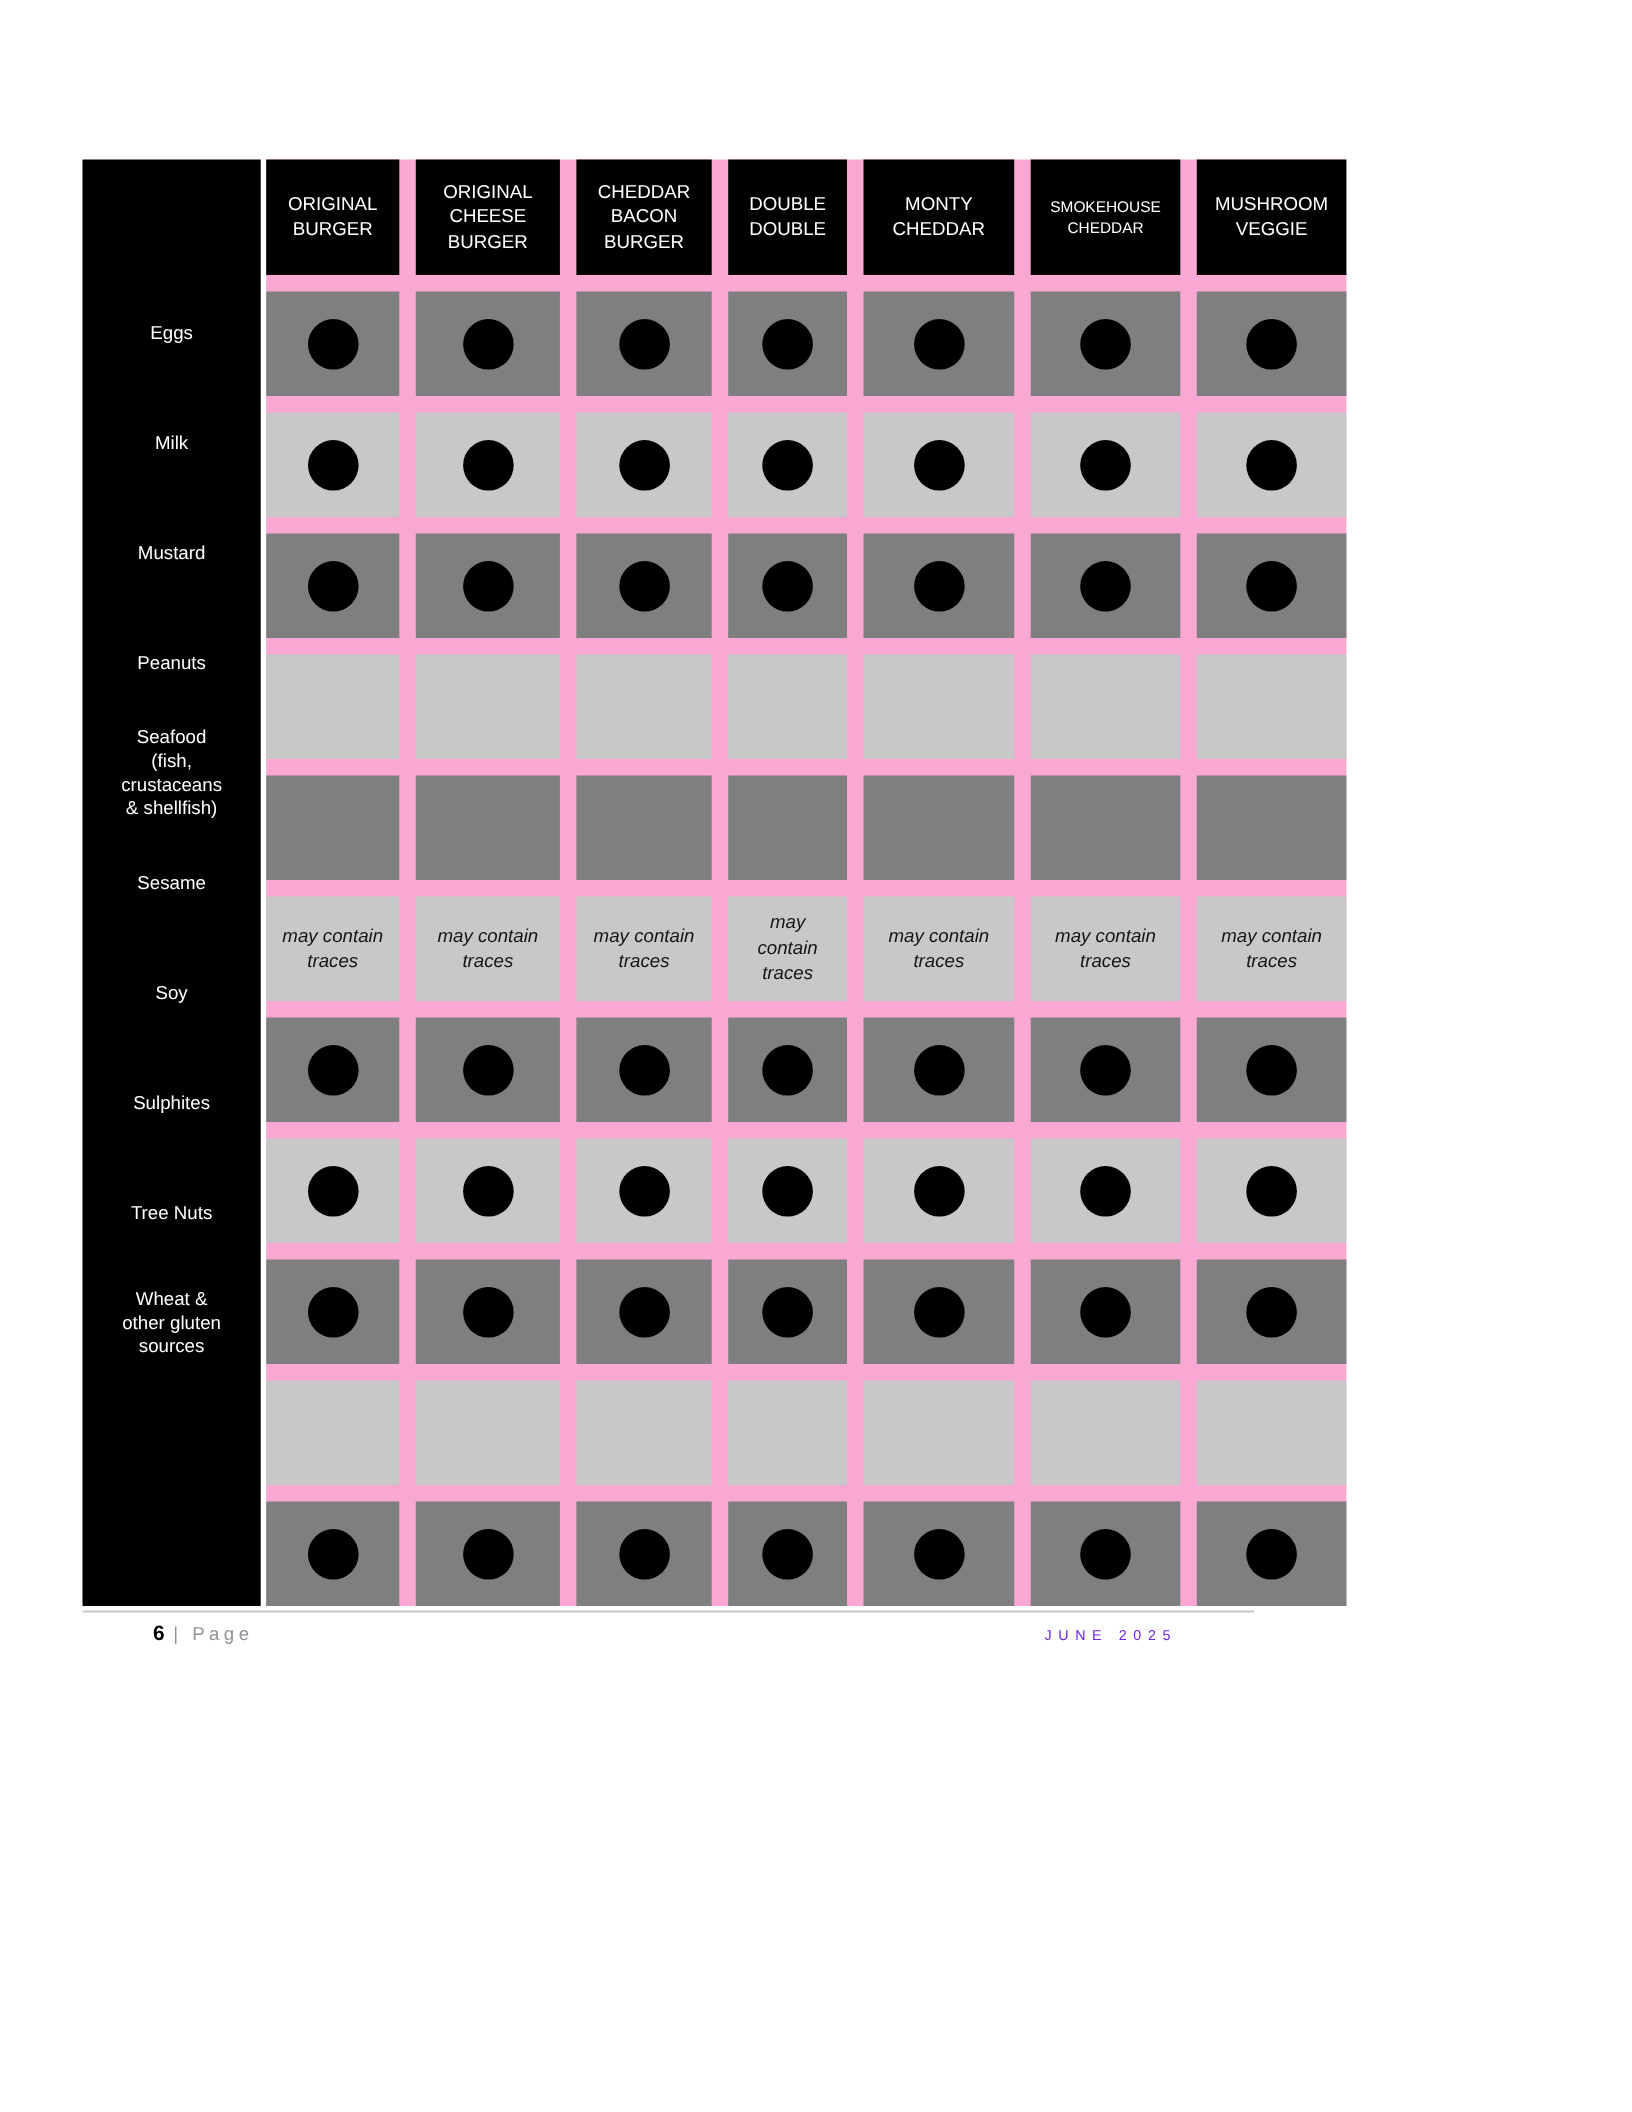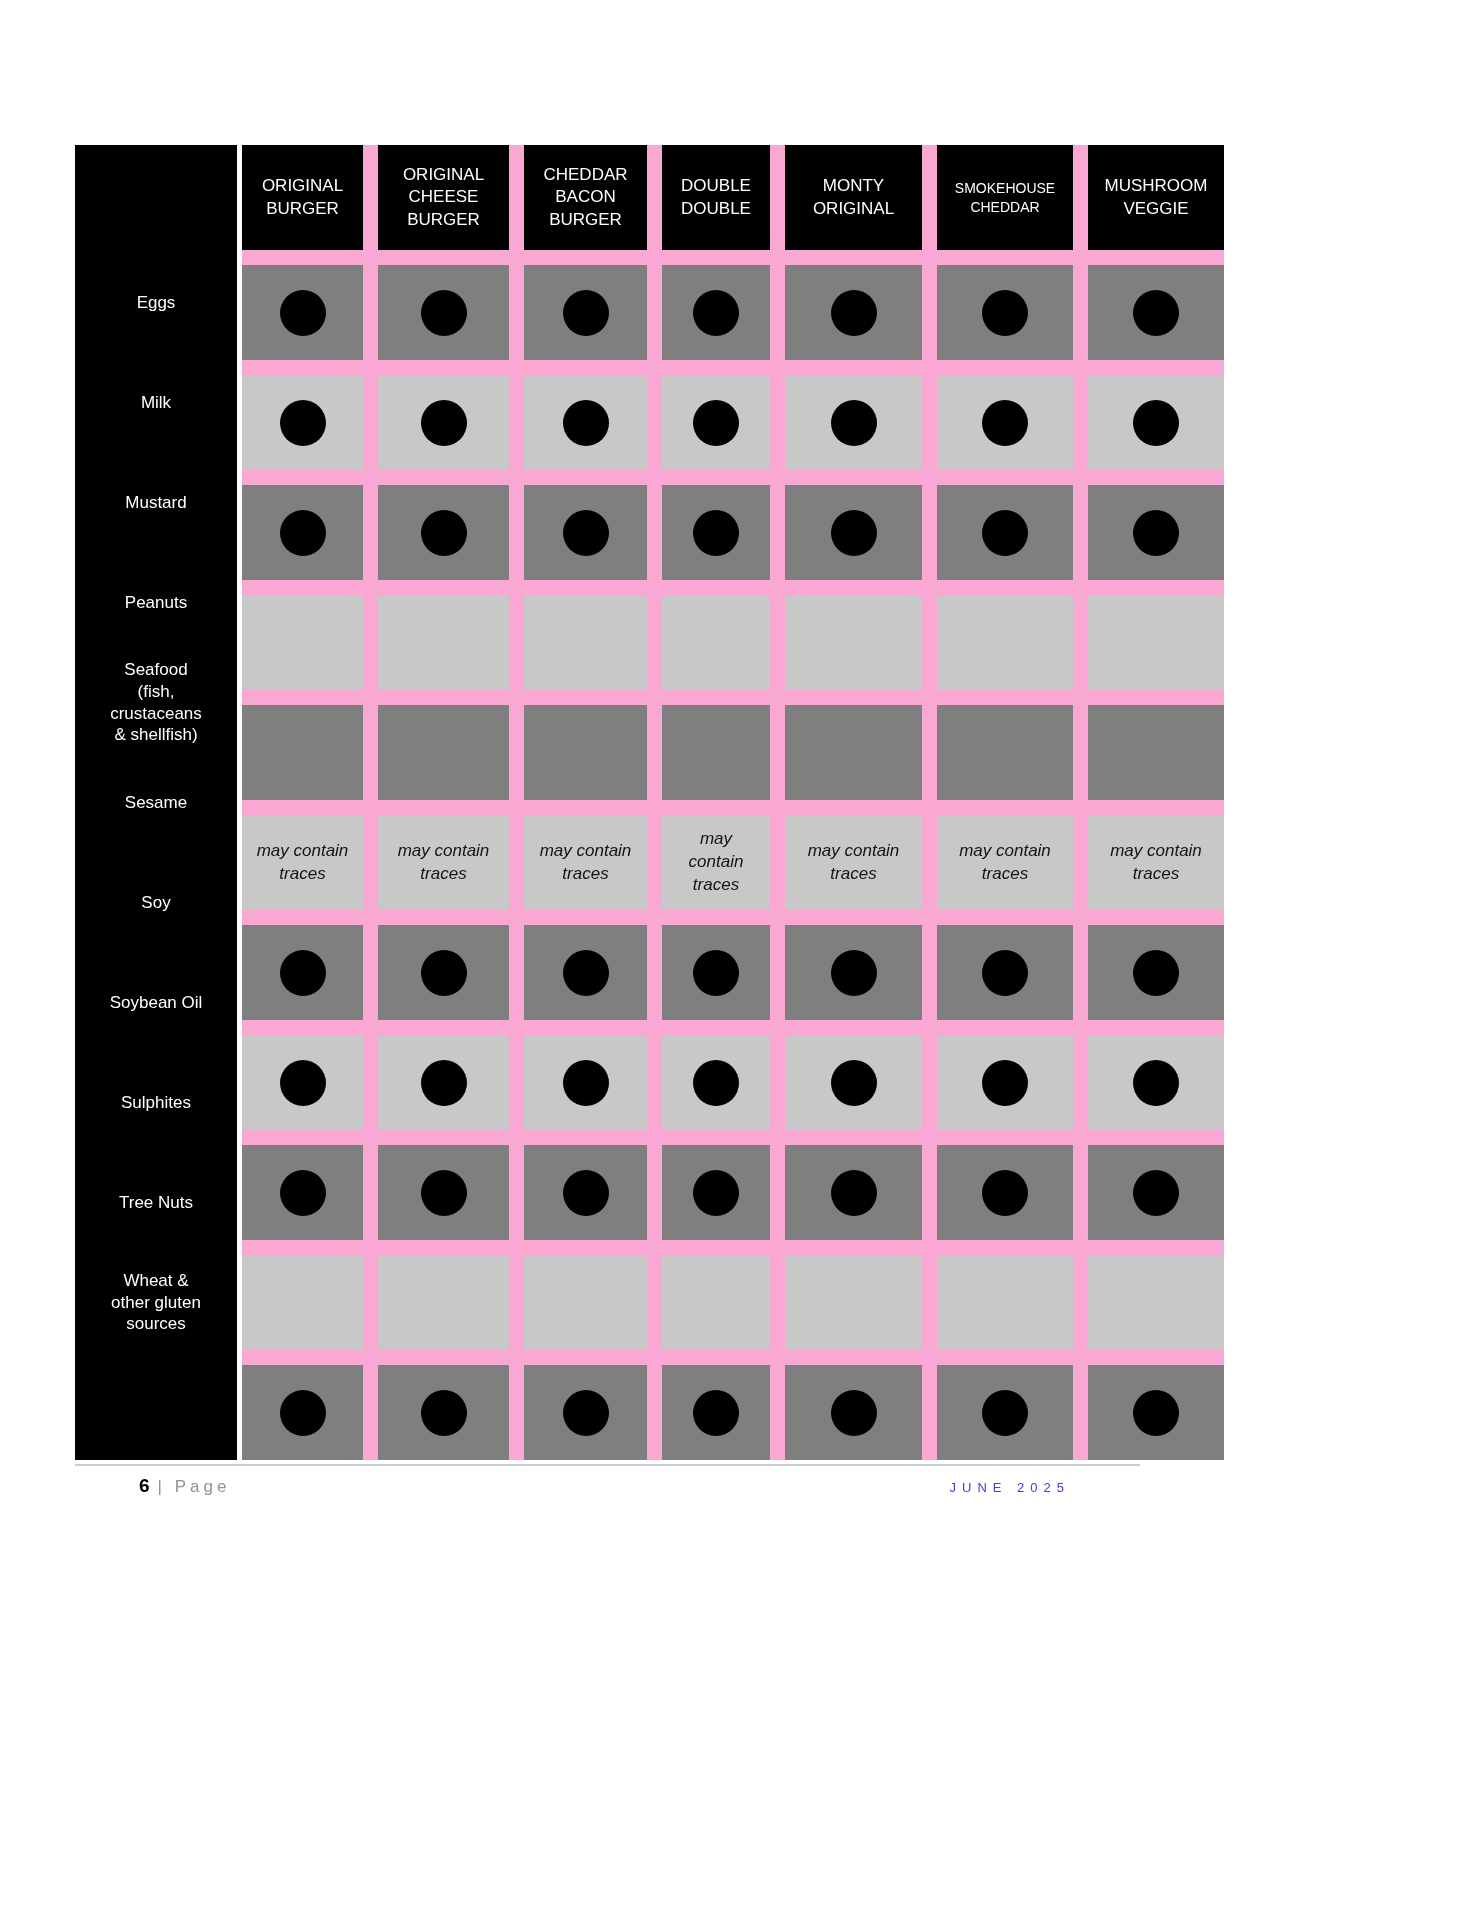--- a/index.html
+++ b/index.html
@@ -116,40 +116,39 @@
         <div class="row-label">Eggs</div>
         <div class="row-label">Milk</div>
         <div class="row-label">Mustard</div>
         <div class="row-label">Peanuts</div>
         <div class="row-label">Seafood
 (fish,
 crustaceans
 &amp; shellfish)</div>
         <div class="row-label">Sesame</div>
         <div class="row-label">Soy</div>
-        <div class="row-label">Soybean Oil</div>
         <div class="row-label">Sulphites</div>
         <div class="row-label">Tree Nuts</div>
         <div class="row-label">Wheat &amp;
 other gluten
 sources</div>
       </div>
     <div class="data-grid">
         <div class="header-cell">ORIGINAL
 BURGER</div>
         <div class="header-cell">ORIGINAL
 CHEESE
 BURGER</div>
         <div class="header-cell">CHEDDAR
 BACON
 BURGER</div>
         <div class="header-cell">DOUBLE
 DOUBLE</div>
         <div class="header-cell">MONTY
-ORIGINAL</div>
+CHEDDAR</div>
         <div class="header-cell small">SMOKEHOUSE
 CHEDDAR</div>
         <div class="header-cell">MUSHROOM
 VEGGIE</div>
         <div class="cell dark">
           <div class="dot"></div>
         </div>
         <div class="cell dark">
           <div class="dot"></div>
         </div>

